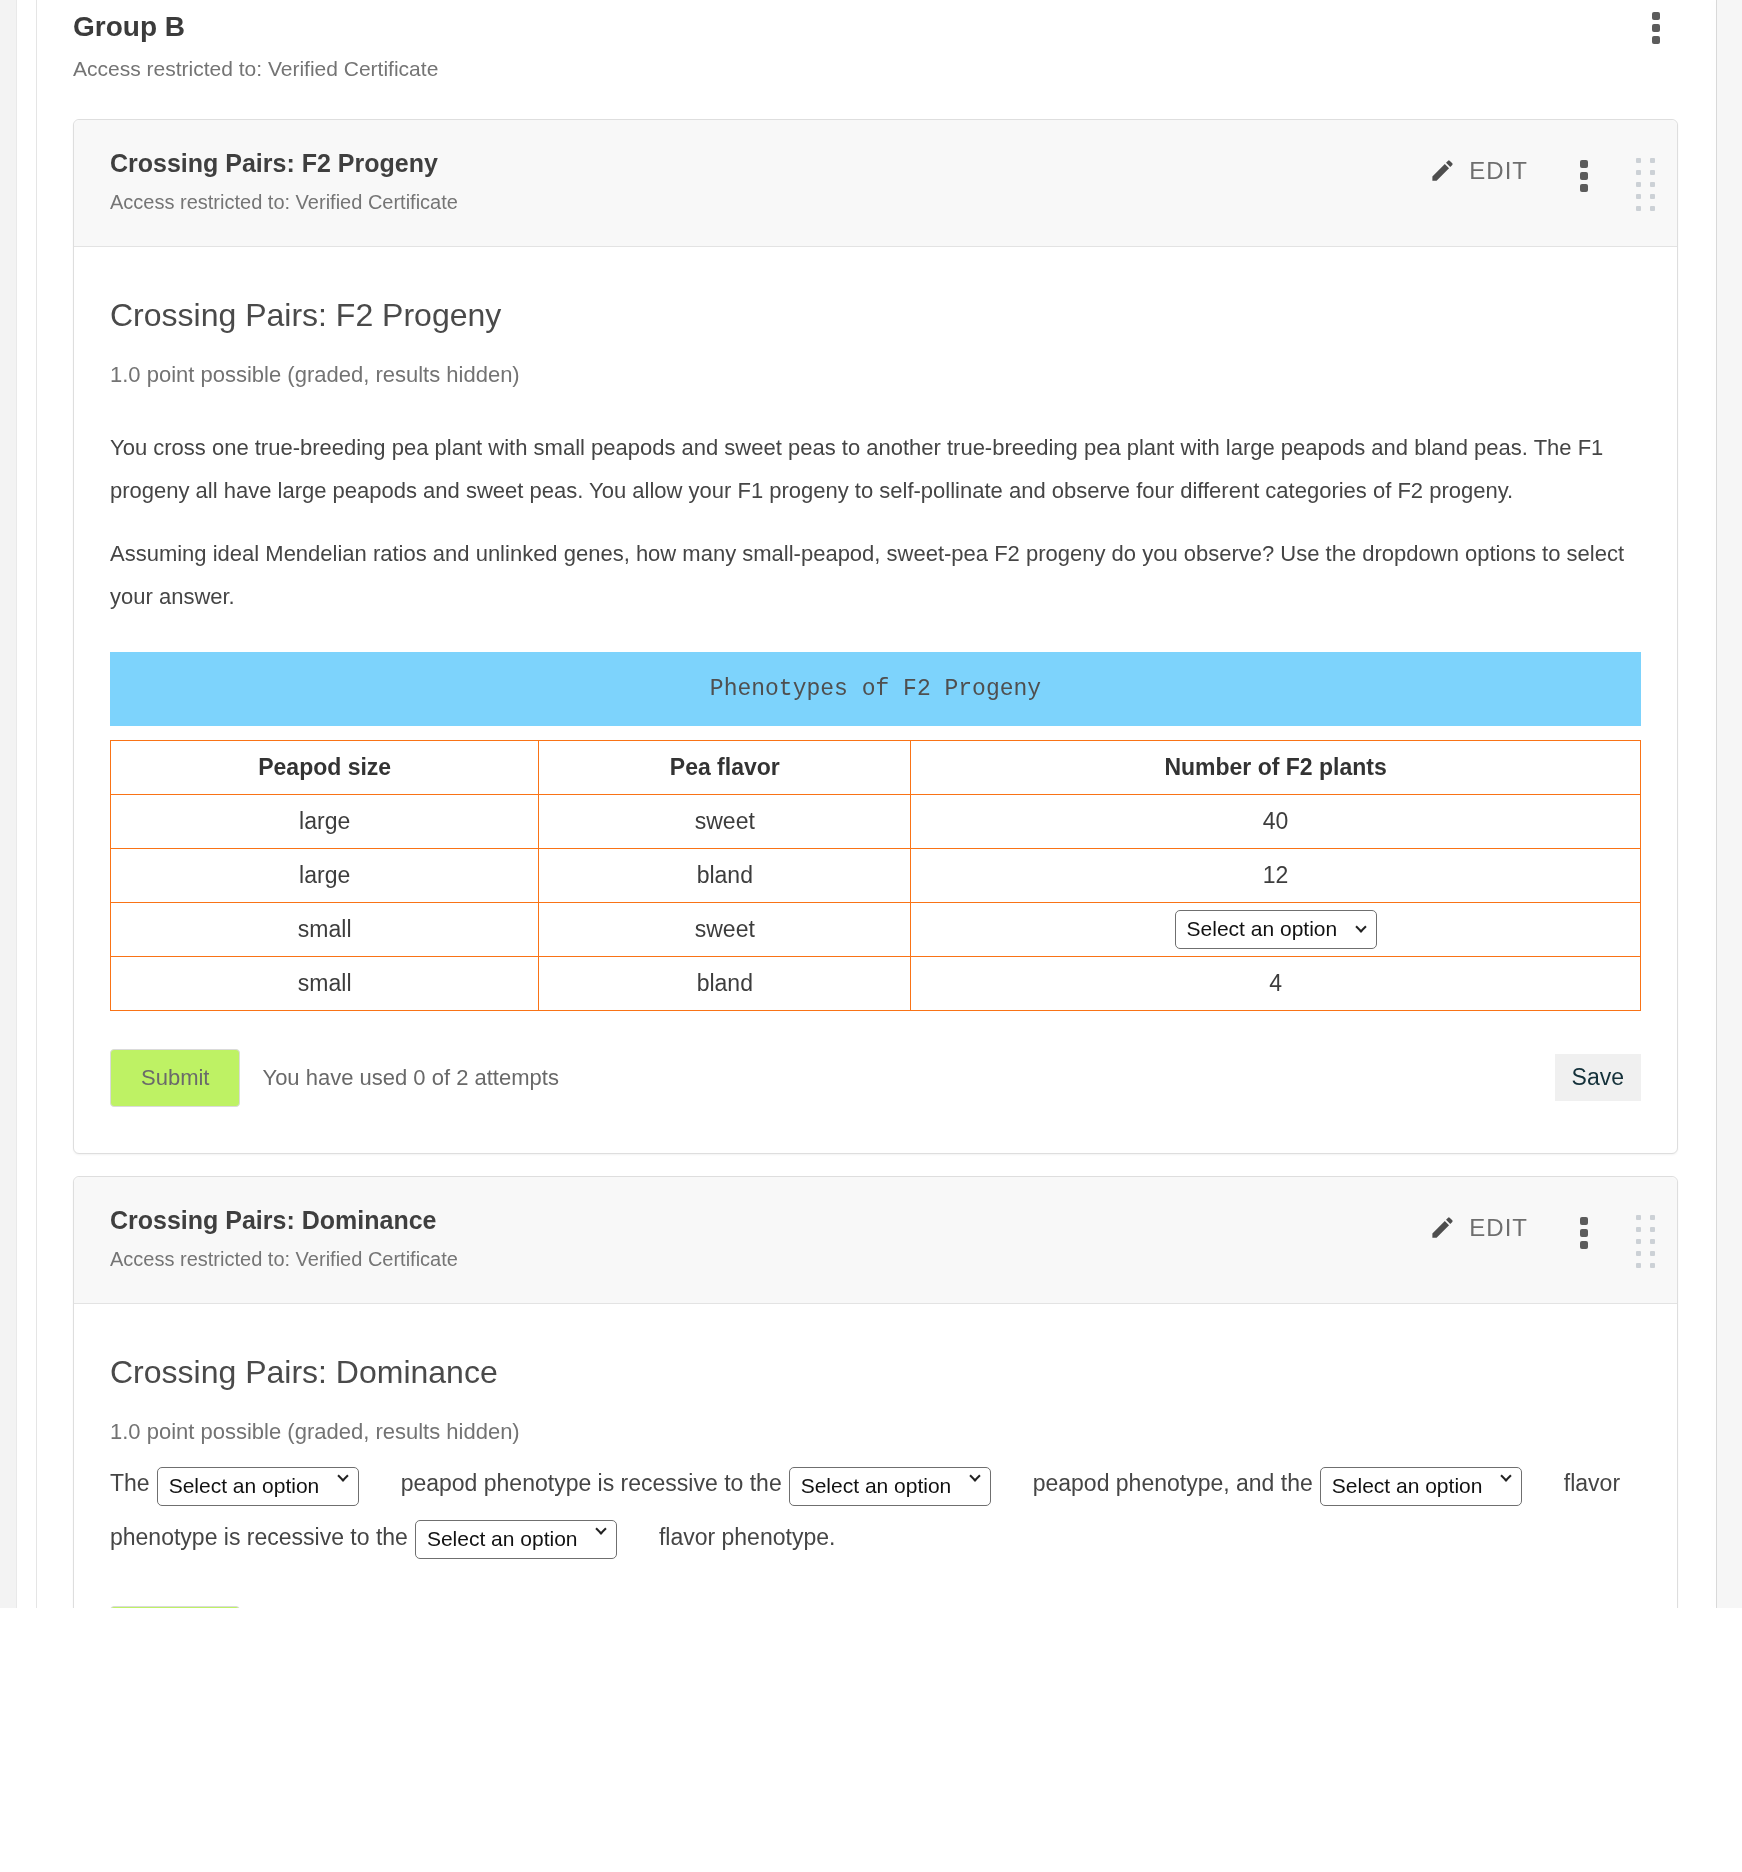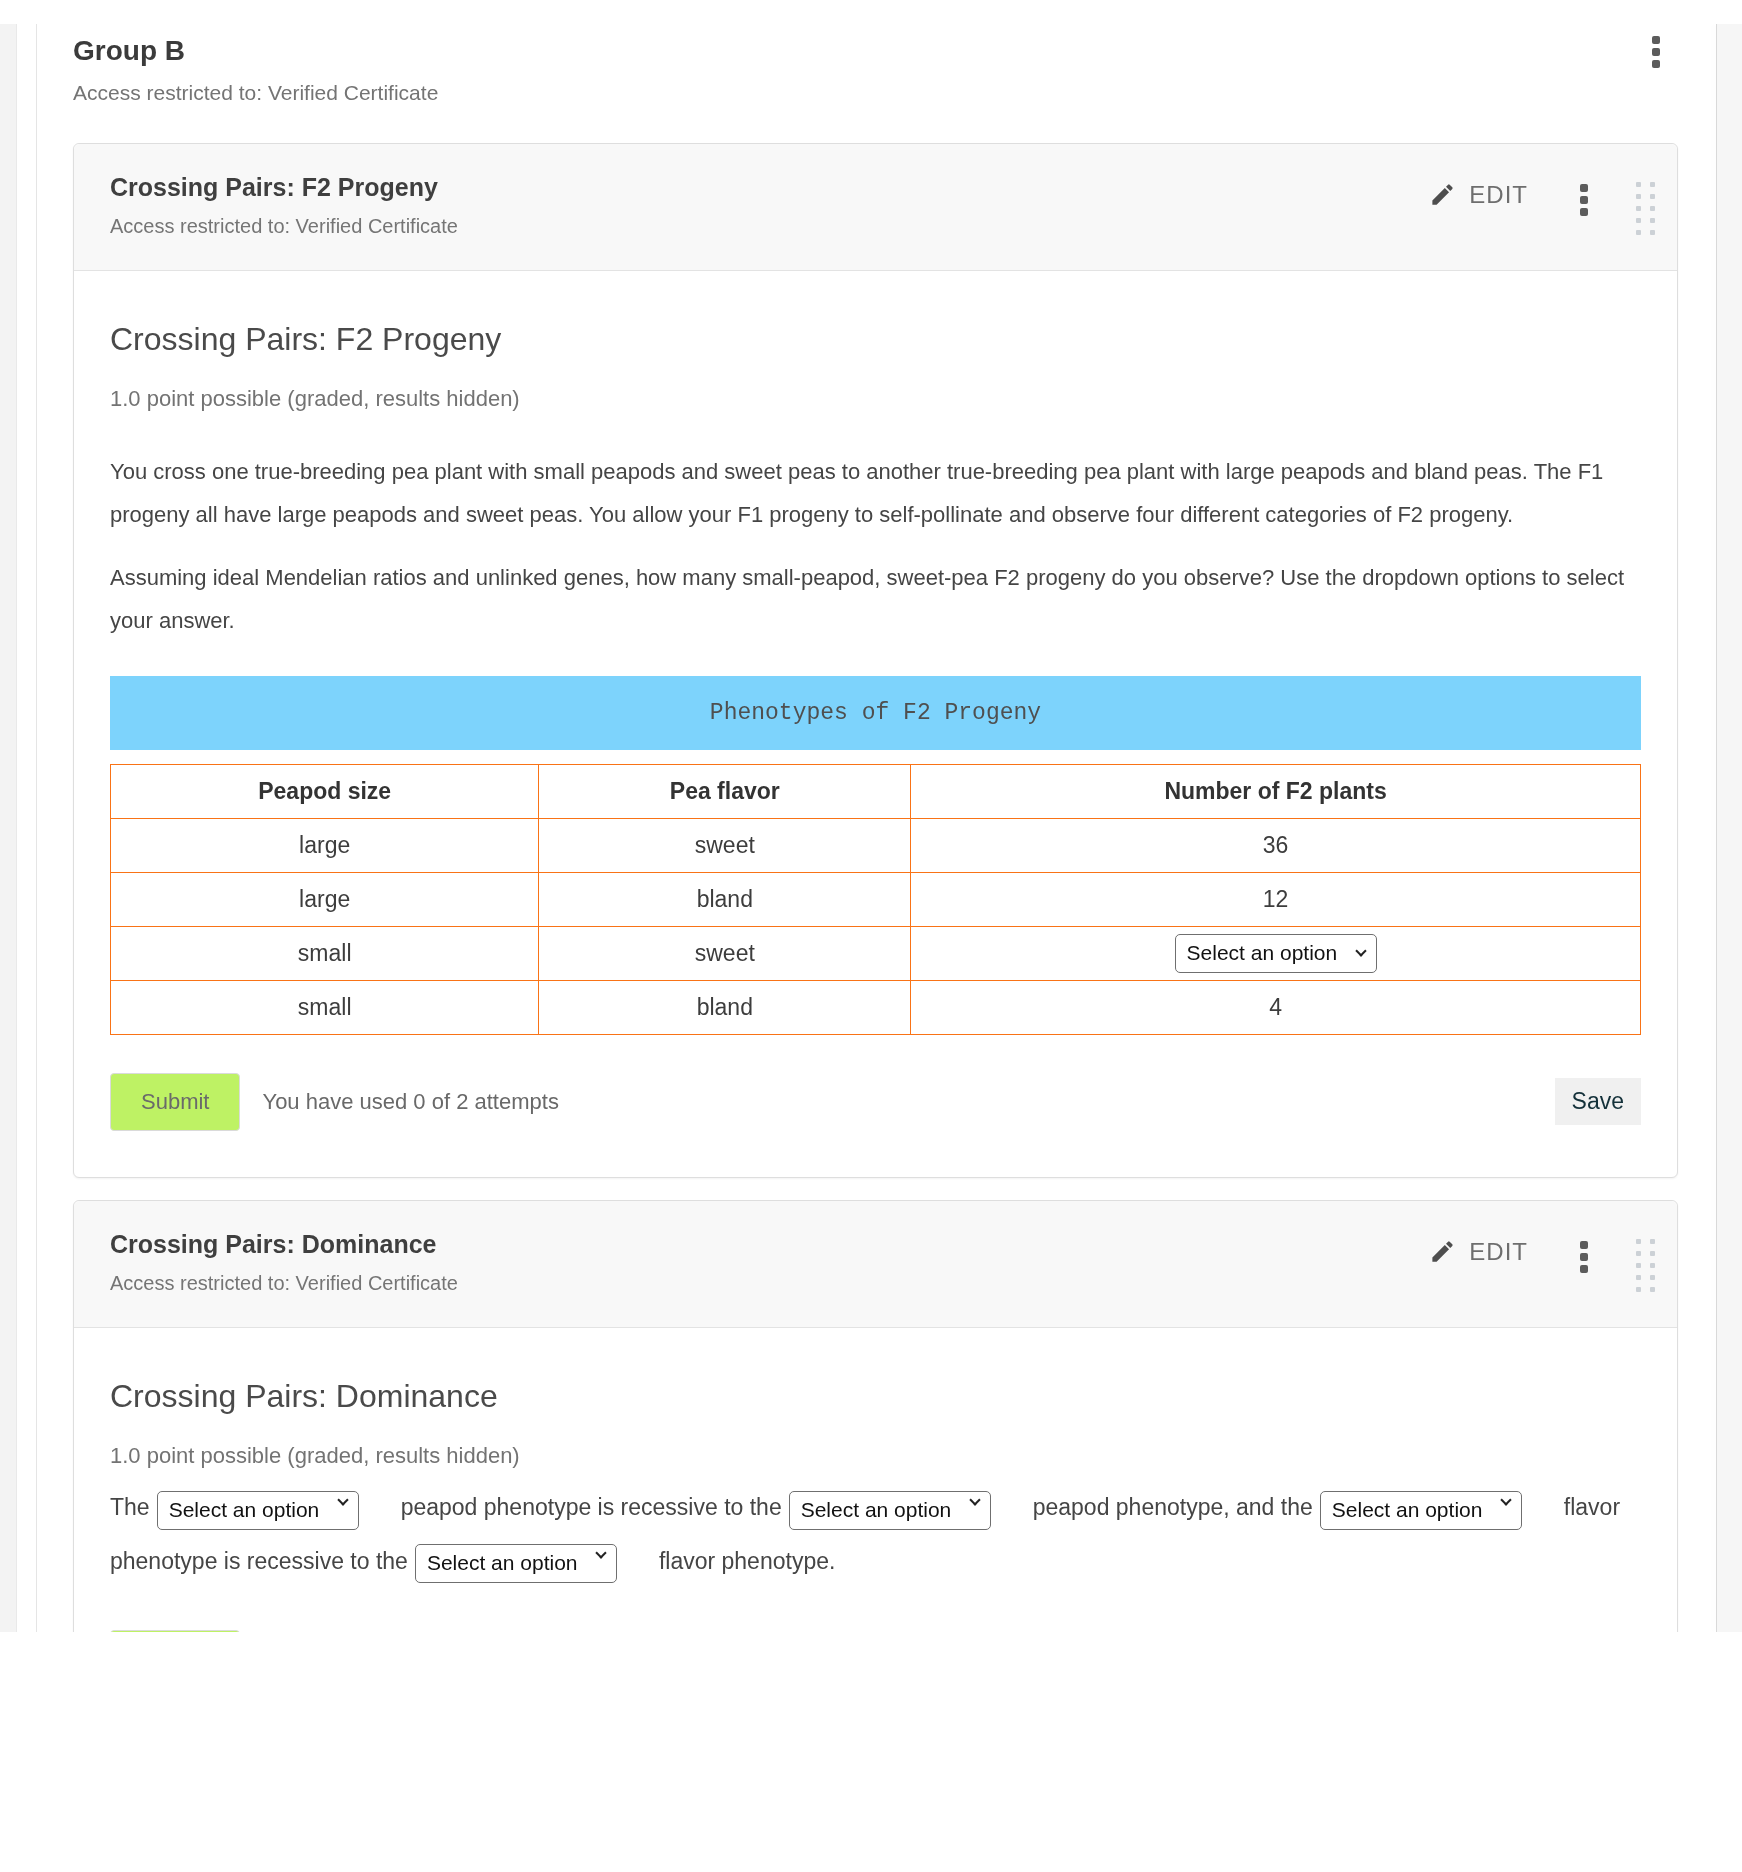--- a/index.html
+++ b/index.html
@@ -2,21 +2,21 @@
 <html><head>
 <meta charset="utf-8">
 <style>
   * { box-sizing: border-box; }
   html,body { margin:0; padding:0; }
   body {
     font-family: "Liberation Sans", "DejaVu Sans", sans-serif;
     background:#ffffff;
     width:1742px;
   }
-  .page { position:relative; width:1742px; height:1608px; background:#ffffff; overflow:hidden;margin-top:24px; }
+  .page { position:relative; width:1742px; height:1608px; background:#ffffff; overflow:hidden; }
 
   
   .strip-left  { position:absolute; left:0; top:0; width:17px; height:100%; background:#f3f3f3; border-right:1px solid #e9e9e9; }
   .vline-left  { position:absolute; left:36px; top:0; width:1px; height:100%; background:#e5e5e5; }
   .vline-right { position:absolute; left:1716px; top:0; width:1px; height:100%; background:#d9d9d9; box-shadow:-3px 0 4px rgba(0,0,0,.04); }
   .strip-right { position:absolute; left:1717px; top:0; width:25px; height:100%; background:#f6f6f6; }
 
   .content { position:absolute; left:73px; top:0; width:1605px; }
 
   
@@ -150,21 +150,21 @@
             <tr>
               <th>Peapod size</th>
               <th>Pea flavor</th>
               <th>Number of F2 plants</th>
             </tr>
           </thead>
           <tbody>
             <tr>
               <td>large</td>
               <td>sweet</td>
-              <td>36</td>
+              <td>40</td>
             </tr>
             <tr>
               <td>large</td>
               <td>bland</td>
               <td>12</td>
             </tr>
             <tr>
               <td>small</td>
               <td>sweet</td>
               <td>

